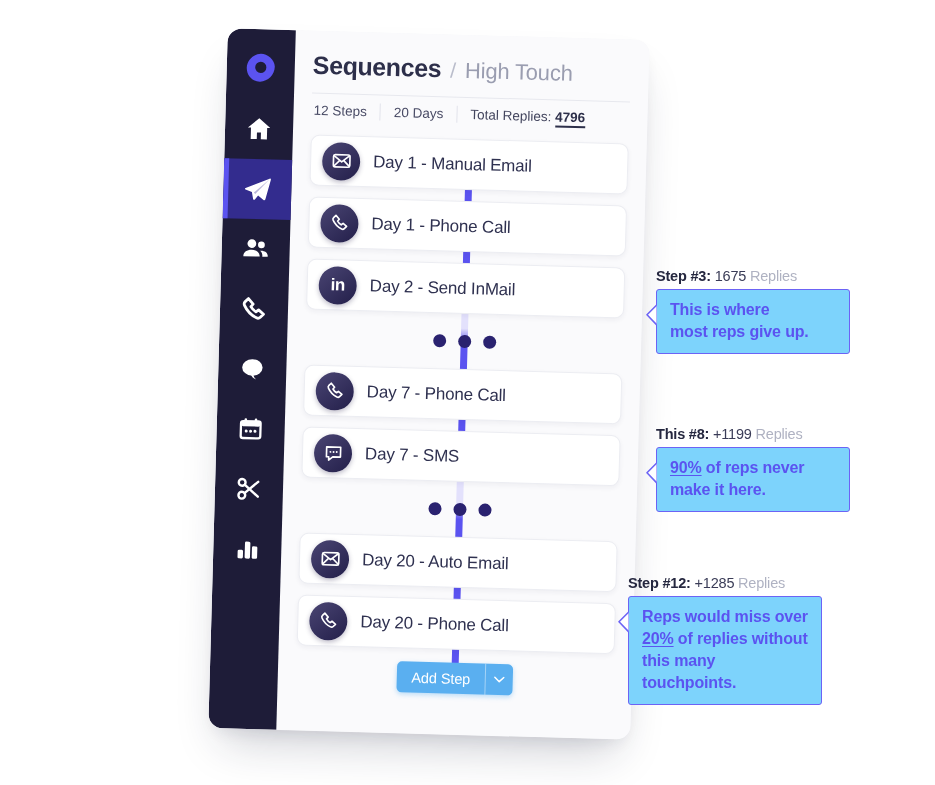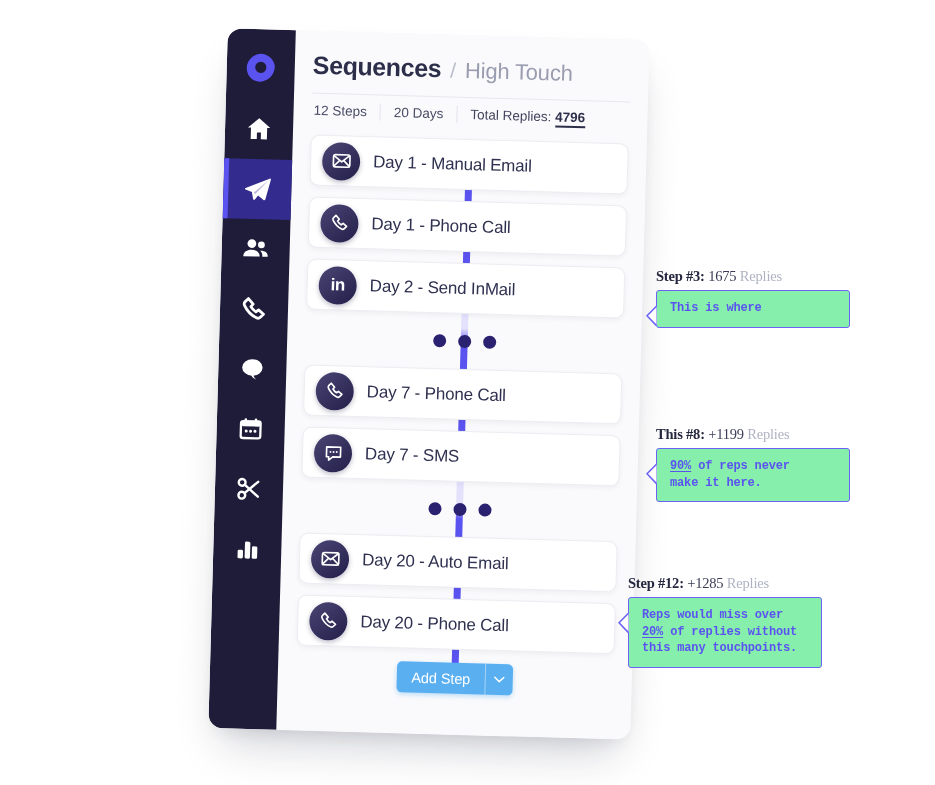--- a/index.html
+++ b/index.html
@@ -245,44 +245,42 @@
   
   .annotation {
     position: absolute;
     width: 194px;
   }
   .ann-head {
     font-size: 14.5px;
     white-space: nowrap;
     margin-bottom: 5px;
     letter-spacing: -0.2px;
-    font-family: Liberation Serif, serif;
   }
   .ann-step {
     font-weight: 700;
     color: #25273F;
   }
   .ann-count {
     color: #3A3C57;
   }
   .ann-replies {
     color: #AFB2C2;
   }
   .ann-box {
     position: relative;
     border: 1.6px solid #6C63F5;
-    background: #86efac;
+    background: #7dd3fc;
     border-radius: 3px;
     padding: 9px 11px 10px 13px;
     color: #5B53F0;
-    font-size: 12px;
+    font-size: 16px;
     font-weight: 700;
     line-height: 1.38;
     letter-spacing: -0.15px;
-    font-family: Liberation Mono, monospace;
   }
   .ann-box u {
     text-decoration: underline;
     text-underline-offset: 2px;
     text-align: center;
   }
   
   .ann-tail {
     position: absolute;
     left: -11px;
@@ -505,20 +503,21 @@
     <span class="ann-replies">Replies</span>
   </div>
   <div class="ann-box">
     <span class="ann-tail">
       <svg width="11" height="22" viewBox="0 0 11 22" fill="#ffffff" stroke="#6C63F5" stroke-width="1.6" stroke-linejoin="round">
         <path d="M10.5 1.2 1 10.8l9.5 9.9"></path>
       </svg>
     </span>
     <div class="ann-lines">
         <div>This is where</div>
+        <div>most reps give up.</div>
       </div>
   </div>
 </div>
 
 <div class="annotation" style="left:656px; top:426px;">
   <div class="ann-head">
     <span class="ann-step">This #8:</span>
     <span class="ann-count">+1199</span>
     <span class="ann-replies">Replies</span>
   </div>

